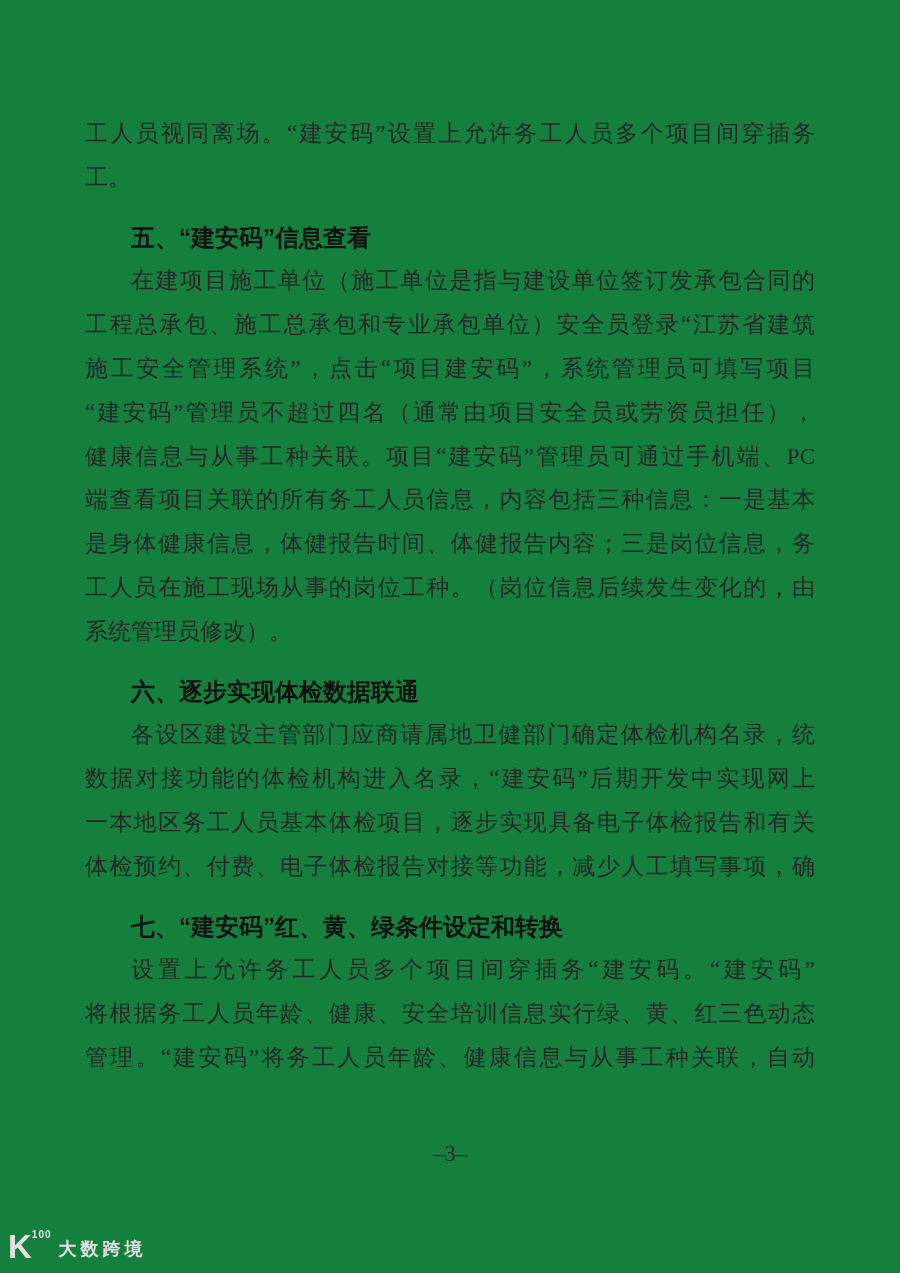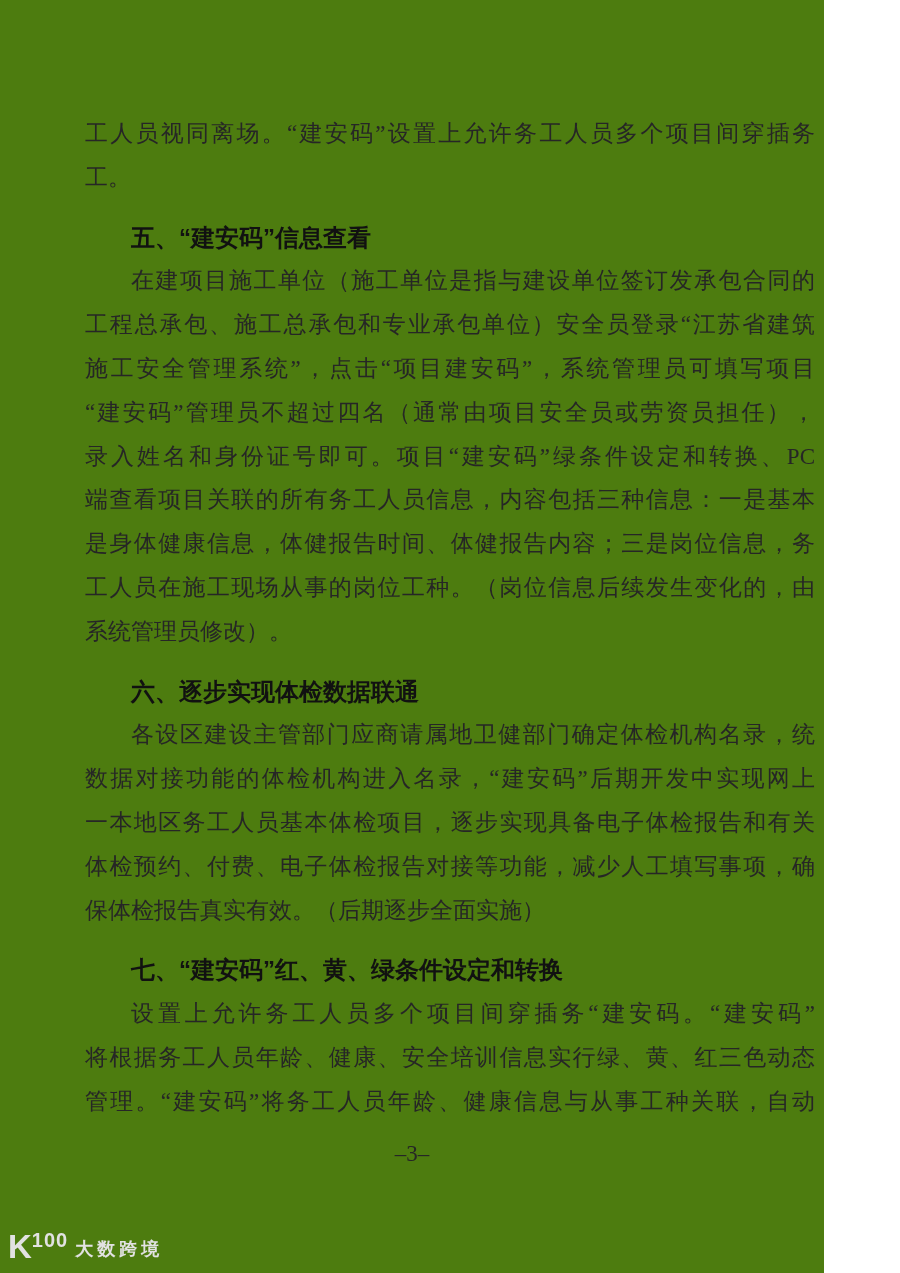--- a/index.html
+++ b/index.html
@@ -5,23 +5,23 @@
   html, body {
     margin: 0;
     padding: 0;
     background: #ffffff;
     width: 900px;
     height: 1273px;
     overflow: hidden;
   }
   .page {
     position: relative;
-    width: 824px;
+    width: 900px;
     height: 1273px;
-    background: #4d7c0f;
+    background: #15803d;
     font-family: "Liberation Serif", "DejaVu Serif", serif;
     color: #262626;
   }
   .doc {
     position: absolute;
     left: 85px;
     top: 112px;
     width: 730px;
   }
   .line {
@@ -70,21 +70,21 @@
     display: inline-flex;
     align-items: flex-start;
     line-height: 1;
   }
   .wm-k {
     font-size: 33px;
     font-weight: 700;
     line-height: 0.9;
   }
   .wm-sup {
-    font-size: 20px;
+    font-size: 10px;
     font-weight: 700;
     position: relative;
     top: -2px;
     letter-spacing: 1px;
   }
   .wm-text {
     font-size: 18px;
     font-weight: 700;
     letter-spacing: 4px;
     line-height: 1.1;
@@ -97,31 +97,30 @@
 <div class="page">
 
   <main class="doc">
       <div class="line justify">工人员视同离场。“建安码”设置上允许务工人员多个项目间穿插务</div>
       <div class="line">工。</div>
       <div class="line heading indent">五、“建安码”信息查看</div>
       <div class="line indent justify">在建项目施工单位（施工单位是指与建设单位签订发承包合同的</div>
       <div class="line justify">工程总承包、施工总承包和专业承包单位）安全员登录“江苏省建筑</div>
       <div class="line justify">施工安全管理系统”，点击“项目建安码”，系统管理员可填写项目</div>
       <div class="line justify">“建安码”管理员不超过四名（通常由项目安全员或劳资员担任），</div>
-      <div class="line justify">录入姓名和身份证号即可。项目“建安码”绿条件设定和转换、PC</div>
+      <div class="line justify">健康信息与从事工种关联。项目“建安码”管理员可通过手机端、PC</div>
       <div class="line justify">端查看项目关联的所有务工人员信息，内容包括三种信息：一是基本</div>
       <div class="line justify">是身体健康信息，体健报告时间、体健报告内容；三是岗位信息，务</div>
       <div class="line justify">工人员在施工现场从事的岗位工种。（岗位信息后续发生变化的，由</div>
       <div class="line">系统管理员修改）。</div>
       <div class="line heading indent">六、逐步实现体检数据联通</div>
       <div class="line indent justify">各设区建设主管部门应商请属地卫健部门确定体检机构名录，统</div>
       <div class="line justify">数据对接功能的体检机构进入名录，“建安码”后期开发中实现网上</div>
       <div class="line justify">一本地区务工人员基本体检项目，逐步实现具备电子体检报告和有关</div>
       <div class="line justify">体检预约、付费、电子体检报告对接等功能，减少人工填写事项，确</div>
-      <div class="line">保体检报告真实有效。（后期逐步全面实施）</div>
       <div class="line heading indent">七、“建安码”红、黄、绿条件设定和转换</div>
       <div class="line indent justify">设置上允许务工人员多个项目间穿插务“建安码。“建安码”</div>
       <div class="line justify">将根据务工人员年龄、健康、安全培训信息实行绿、黄、红三色动态</div>
       <div class="line justify">管理。“建安码”将务工人员年龄、健康信息与从事工种关联，自动</div>
     </main>
 
   <div class="pagenum">–3–</div>
 
   <div class="watermark">
     <span class="wm-logo">

